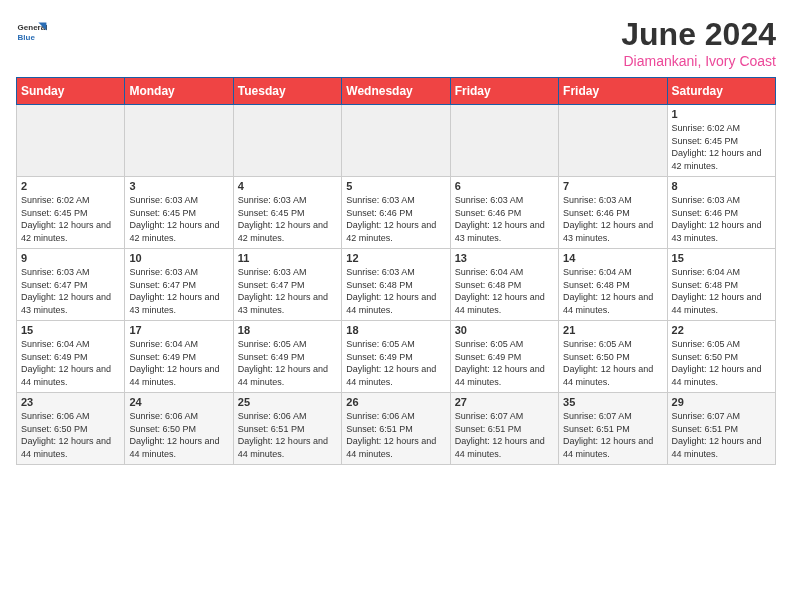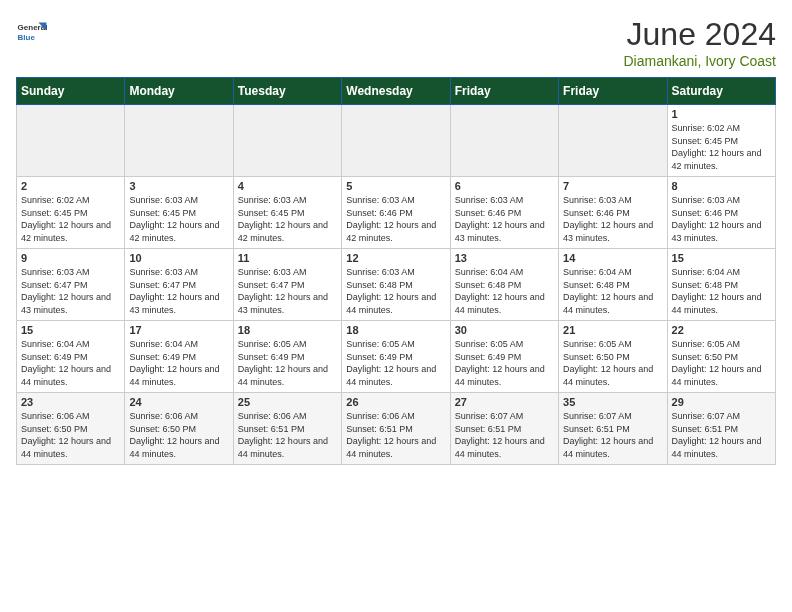--- a/index.html
+++ b/index.html
@@ -23,34 +23,34 @@
     }
     .logo-icon {
       width: 32px;
       height: 32px;
     }
     .title-area {
       text-align: right;
     }
     .calendar-title {
       font-size: 32px;
-      font-weight: normal;
+      font-weight: bold;
       color: #333;
     }
     .calendar-subtitle {
       font-size: 14px;
-      color: #4d7c0f;
+      color: #ec4899;
     }
     table {
       width: 100%;
       border-collapse: collapse;
       table-layout: fixed;
     }
     thead tr th {
-      background-color: #14532d;
+      background-color: #ef4444;
       color: #fff;
       font-size: 12px;
       font-weight: bold;
       padding: 6px 4px;
       text-align: left;
       border: 1px solid #1a5da5;
     }
     tbody tr td {
       border: 1px solid #ccc;
       vertical-align: top;

